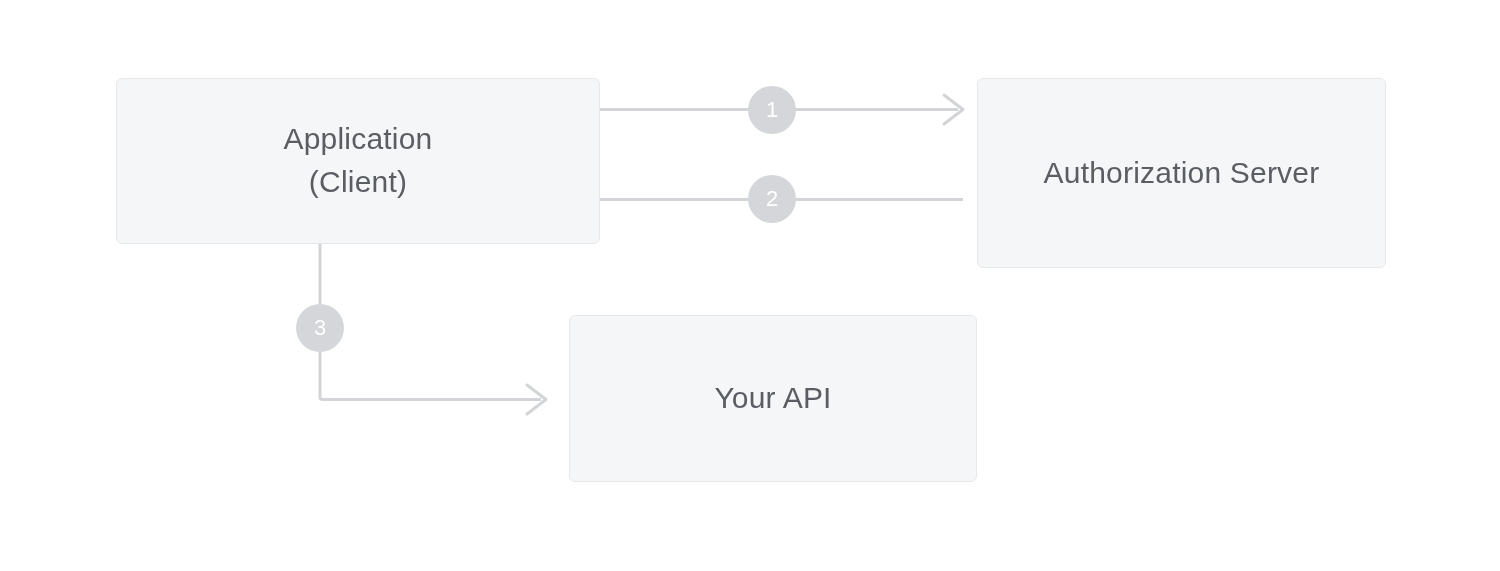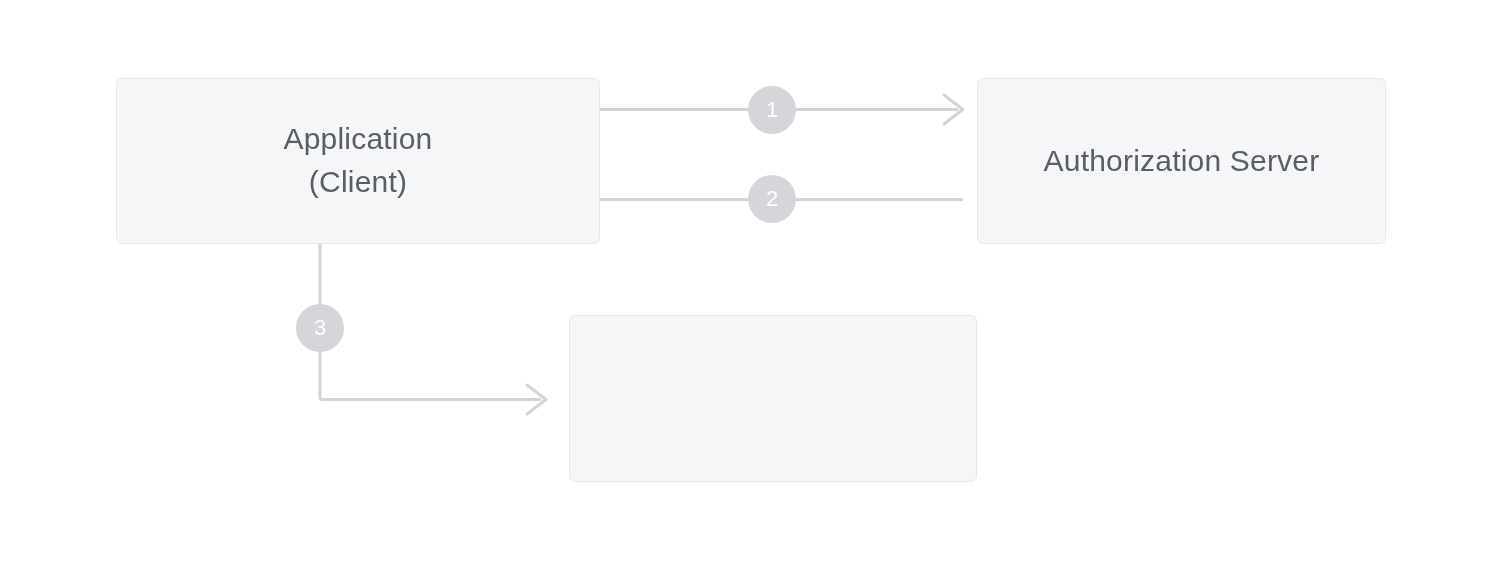--- a/index.html
+++ b/index.html
@@ -42,21 +42,21 @@
   #node-application {
     left: 116px;
     top: 78px;
     width: 484px;
     height: 166px;
   }
   #node-auth-server {
     left: 977px;
     top: 78px;
     width: 409px;
-    height: 166px;
+    height: 190px;
   }
   #node-your-api {
     left: 569px;
     top: 315px;
     width: 408px;
     height: 167px;
   }
   #connector-layer {
     position: absolute;
     left: 0;
@@ -118,19 +118,20 @@
   <div class="node-box" id="node-application">
     <span class="node-line">Application</span>
     <span class="node-line">(Client)</span>
   </div>
 
   <div class="node-box" id="node-auth-server">
     <span class="node-line">Authorization Server</span>
   </div>
 
   <div class="node-box" id="node-your-api">
+    <span class="node-line">Your API</span>
   </div>
 
   <div class="step-badge" id="step-badge-1">1</div>
   <div class="step-badge" id="step-badge-2">2</div>
   <div class="step-badge" id="step-badge-3">3</div>
 
 </div>
 
 </body></html>

